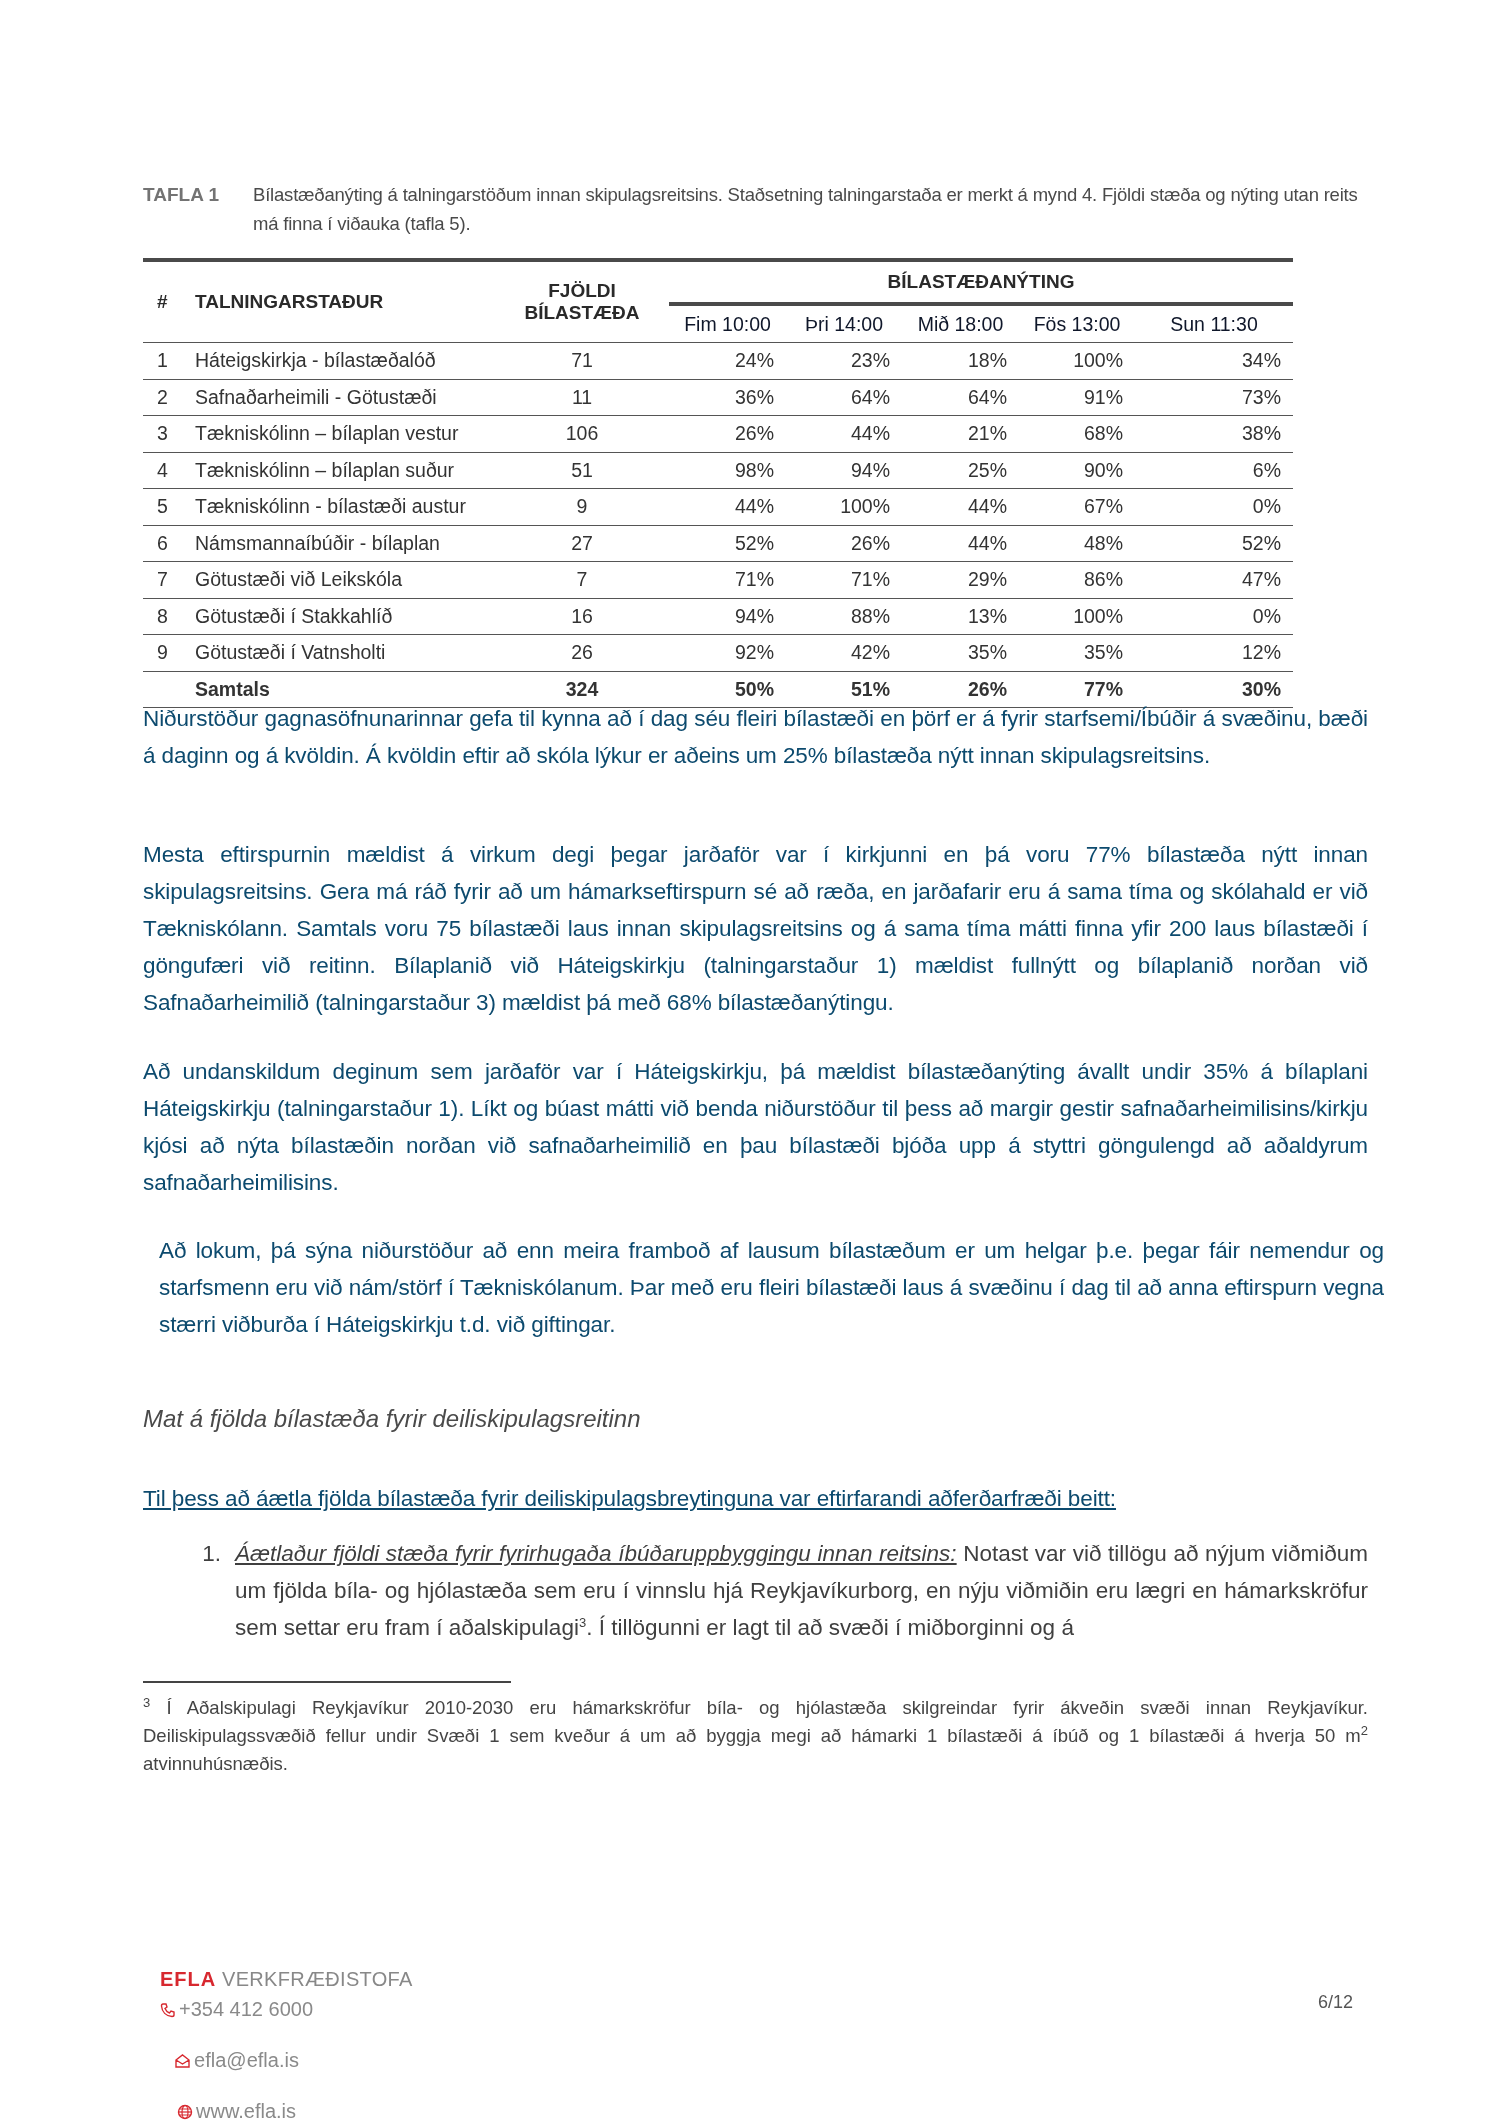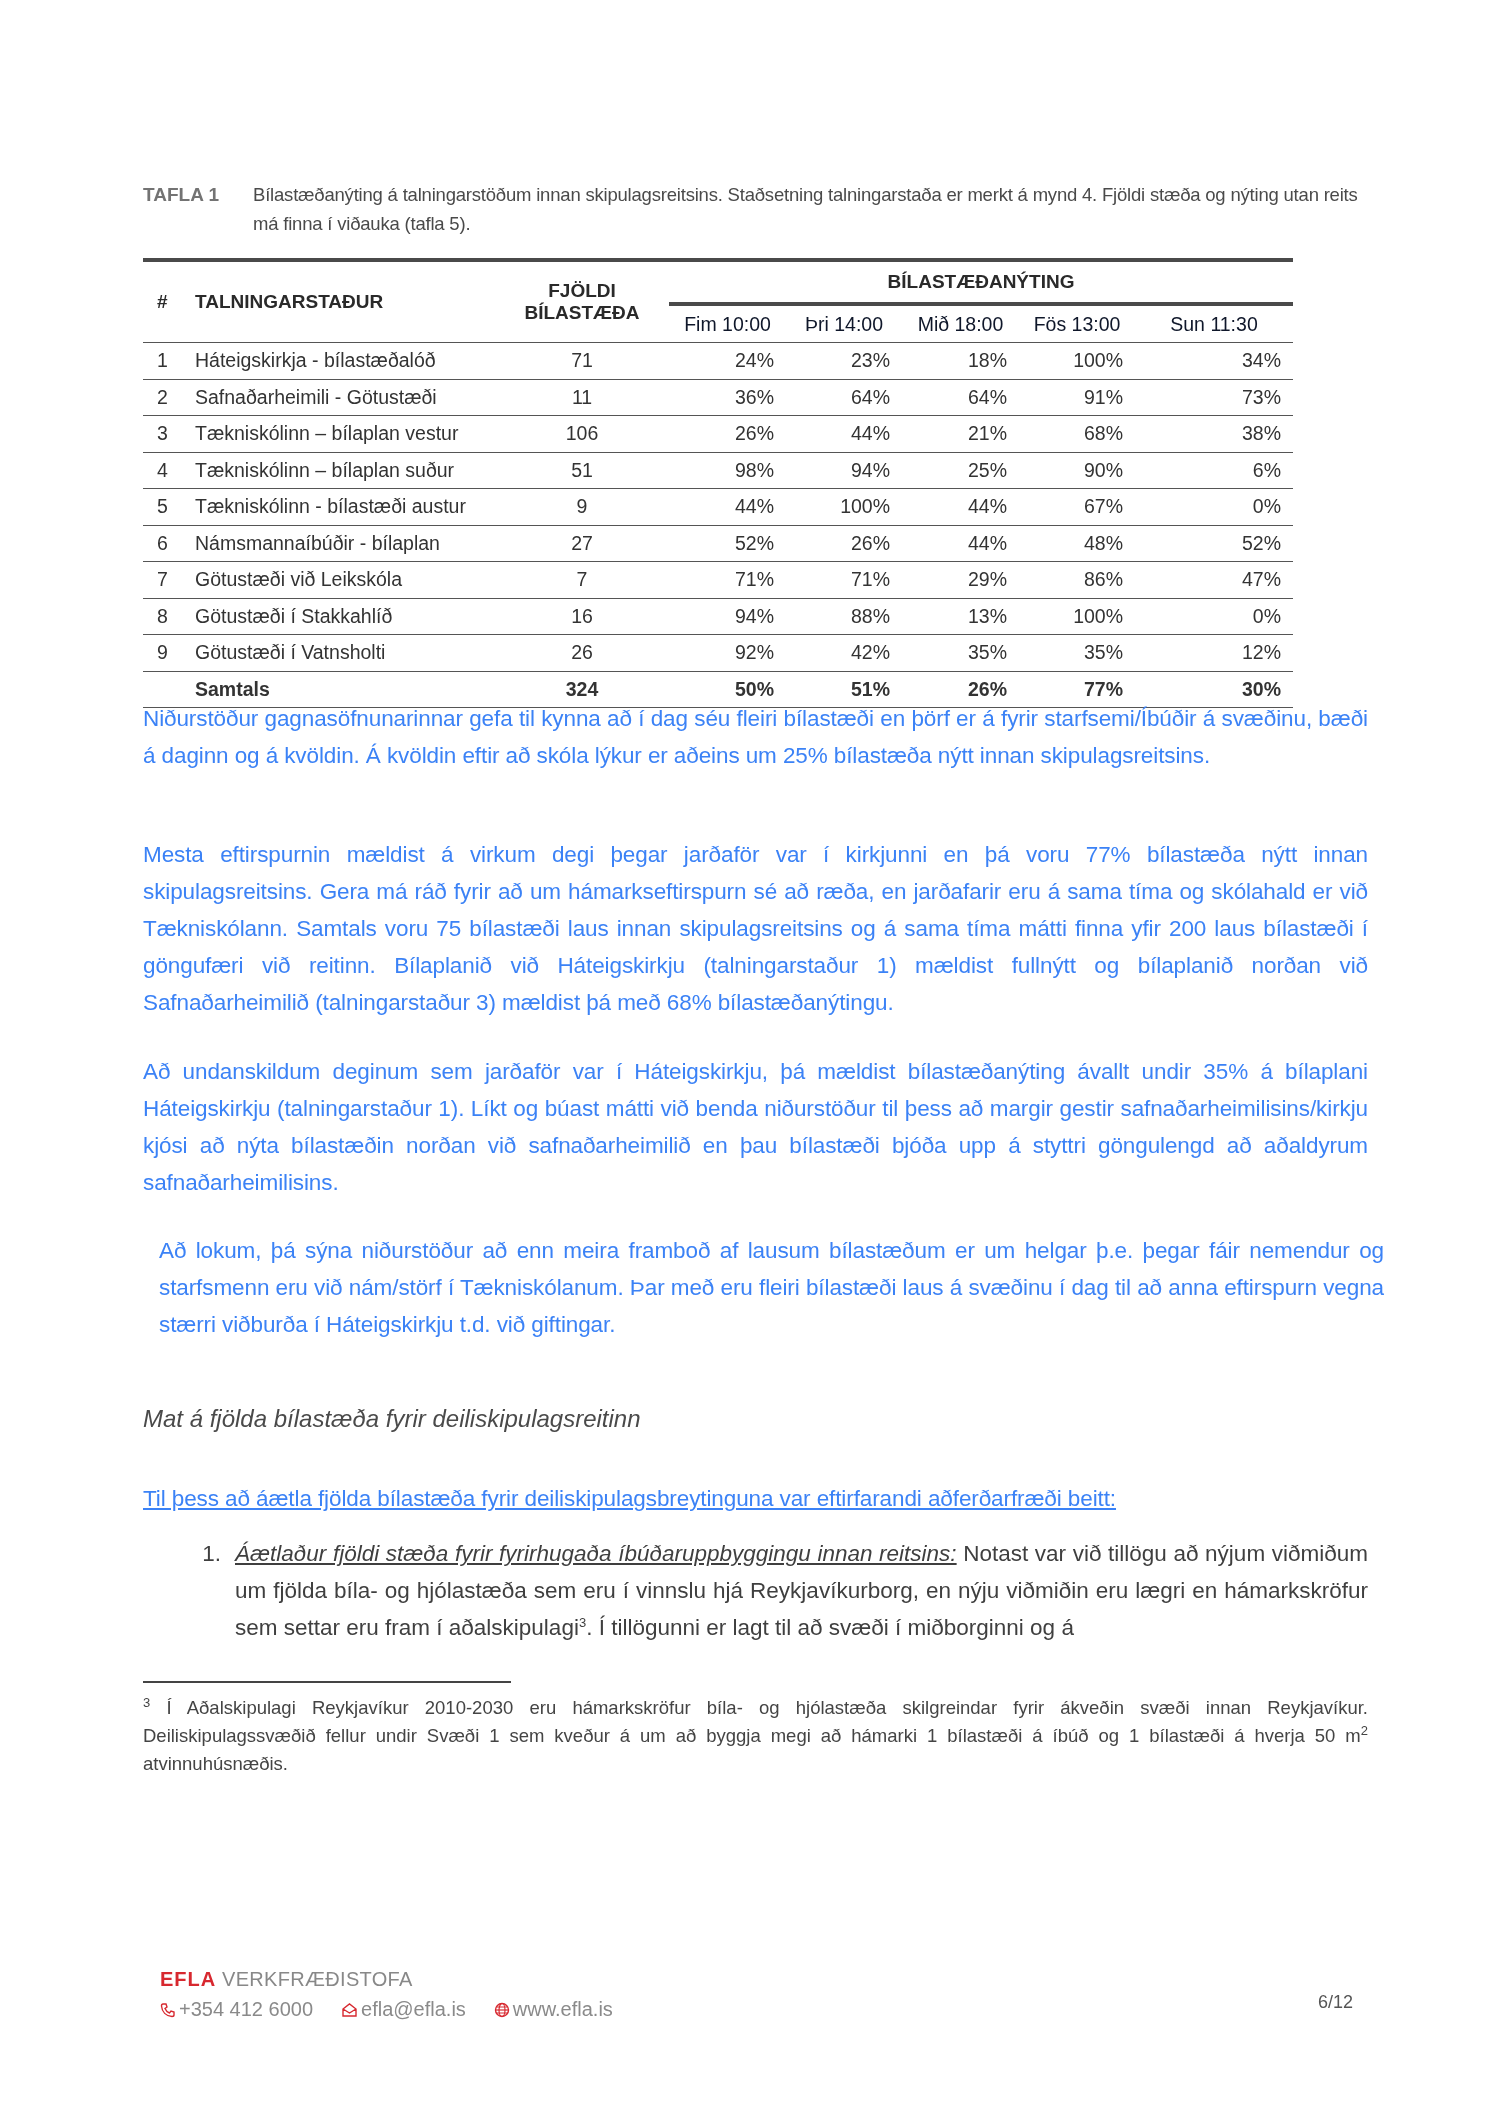--- a/index.html
+++ b/index.html
@@ -30,21 +30,21 @@
   td { height: 35.5px; border-bottom: 1.5px solid #555; vertical-align: middle; }
   td.num { width: 38px; text-align: left; padding-left: 14px; }
   td.name { text-align: left; }
   td.count { text-align: center; }
   td.pct { text-align: right; padding-right: 12px; }
   tr.total td { font-weight: bold; }
 
   
   .para {
     position: absolute; left: 143px; width: 1225px;
-    font-size: 22.5px; line-height: 37px; color: #3b82f6;
+    font-size: 22.5px; line-height: 37px; color: #0c4a6e;
     text-align: justify; letter-spacing: -0.1px;
   }
   .subheading {
     position: absolute; left: 143px; top: 1405px;
     font-size: 24px; font-style: italic; color: #4a4a4a;
   }
   .list-item { position: absolute; left: 143px; top: 1535px; width: 1225px; display: flex; font-size: 22.5px; line-height: 37px; color: #3f3f3f; }
   .list-num { width: 92px; flex: none; text-align: right; padding-right: 14px; box-sizing: border-box; }
   .list-body { flex: 1; text-align: justify; }
   .list-body .lead { font-style: italic; text-decoration: underline; }
@@ -52,21 +52,21 @@
 
   .fn-rule { position: absolute; left: 143px; top: 1681px; width: 368px; height: 2px; background: #444; }
   .footnote {
     position: absolute; left: 143px; top: 1694px; width: 1225px;
     font-size: 18.5px; line-height: 28px; color: #444; text-align: justify;
   }
 
   
   .footer-brand { position: absolute; left: 160px; top: 1968px; font-size: 20px; color: #888; letter-spacing: 0.3px; }
   .footer-brand .efla { color: #d7282f; font-weight: bold; letter-spacing: 1px; }
-  .footer-contact { position: absolute; left: 160px; top: 1998px; font-size: 20px; color: #8a8a8a; display: flex; gap: 28px; align-items: center; }
+  .footer-contact { position: absolute; left: 160px; top: 1998px; font-size: 20px; color: #8a8a8a; display: flex; gap: 28px; align-items: center; flex-direction: column; }
   .footer-contact .item { display: flex; align-items: center; gap: 3px; }
   .footer-contact svg { display: block; }
   .page-num { position: absolute; left: 1318px; top: 1992px; font-size: 18px; color: #555; }
 </style>
 </head>
 <body>
 
 <div class="page">
 
   <div class="caption">

